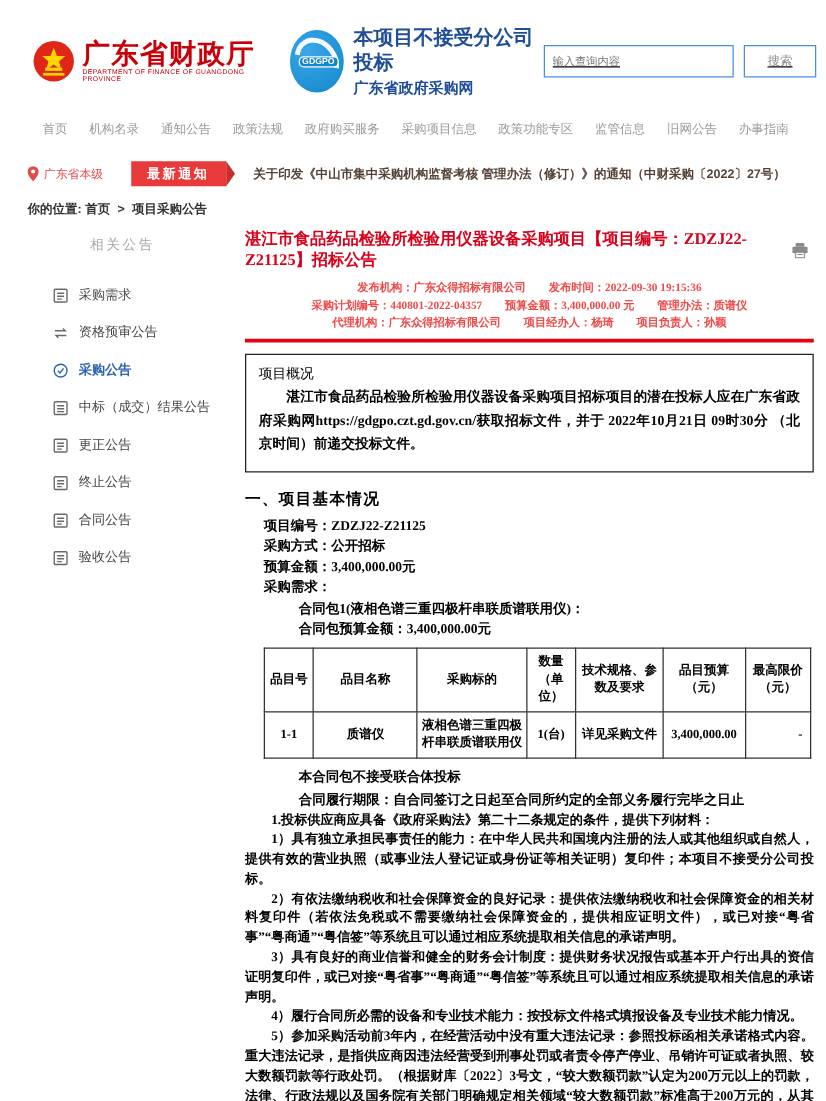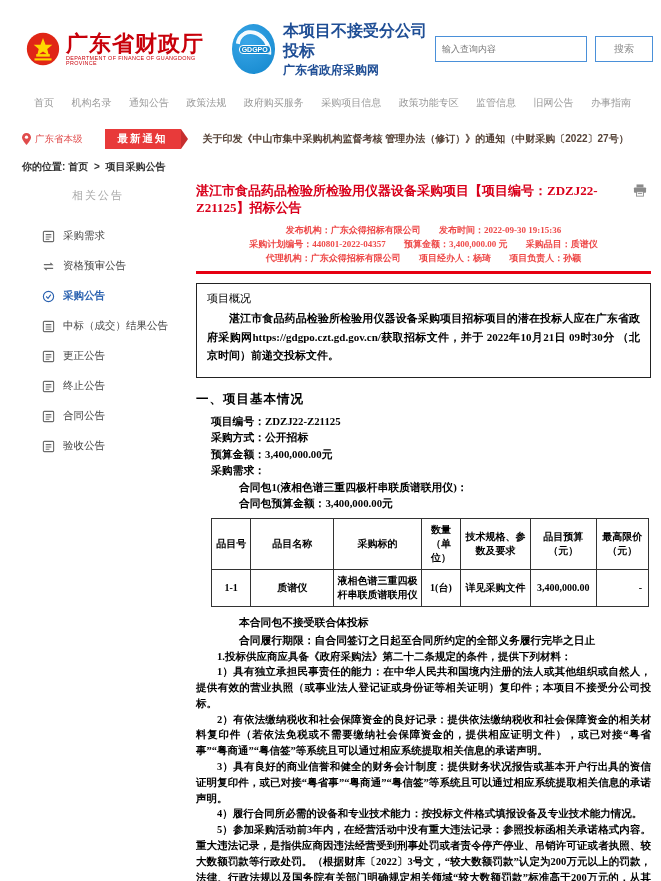--- a/index.html
+++ b/index.html
@@ -17,21 +17,21 @@
   .brand-mid { display:flex; align-items:center; gap:8px; margin-left:14px; cursor:pointer; }
   .gdgpo { width:50px; height:50px; border-radius:50%;
     background:radial-gradient(circle at 35% 35%, #3aa7e8, #1286cc); position:relative; overflow:hidden; }
   .gdgpo .swirl { position:absolute; inset:5px; border:4px solid rgba(255,255,255,0.95);
     border-left-color:transparent; border-bottom-color:transparent; border-radius:50%; transform:rotate(-35deg); }
   .gdgpo .logo-text { position:absolute; left:7px; top:21px; font-size:7px; font-weight:bold; color:#fff;
     background:#1286cc; padding:0 2px; border-radius:4px; border:1px solid #fff; }
   .site-names { line-height:1.25; }
   .site-title { font-size:16px; font-weight:bold; color:#1f4e95; }
   .site-sub { font-size:12px; font-weight:bold; color:#1f4e95; margin-top:2px; }
-  .search { margin-left:auto; display:flex; align-items:center; }
+  .search { margin-left:auto; display:flex; align-items:center;text-decoration:underline; }
   .search input { width:152px; height:26px; border:1px solid #4a90d9; font-size:9px; padding:0 6px; color:#555; outline:none; }
   .search input::placeholder { color:#777; }
   .search button { width:58px; height:26px; margin-left:8px; background:#fff; border:1px solid #4a90d9;
     color:#8a8a8a; font-size:10px; cursor:pointer; }
 
   
   .main-nav { display:flex; justify-content:space-between; padding:4px 30px 6px 34px; }
   .main-nav a { font-size:10px; color:#9a9a9a; text-decoration:none; cursor:pointer; white-space:nowrap; }
 
   
@@ -55,21 +55,21 @@
   .side-title { text-align:center; color:#a9a9a9; font-size:11px; letter-spacing:2px; margin-bottom:18px; }
   .side-list { list-style:none; padding-left:42px; }
   .side-list li { display:flex; align-items:center; gap:8px; height:30px; font-size:10.5px;
     color:#454545; cursor:pointer; white-space:nowrap; }
   .side-list li svg { width:13px; height:13px; flex:0 0 auto; stroke:#6a6a6a; }
   .side-list li.active { color:#2b62b0; font-weight:bold; }
   .side-list li.active svg { stroke:#2b62b0; }
 
   
   .article { flex:1; padding-right:10px; font-family:"Liberation Serif","DejaVu Serif",serif; }
-  .title-row { display:flex; align-items:flex-start; }
+  .title-row { display:flex; align-items:center; }
   .article h1 { font-size:13px; color:#d9001b; font-weight:bold; line-height:17px; flex:1; }
   .printer { width:14px; height:13px; margin:2px 4px 0 10px; cursor:pointer; flex:0 0 auto; }
   .meta { margin-top:7px; text-align:center; color:#ee4a49; font-size:9px; font-weight:bold; line-height:14px; }
   .meta .m { margin:0 8px; white-space:nowrap; }
   .red-rule { height:3px; background:#e60012; margin-top:6px; }
 
   .overview-box { border:1px solid #222; margin-top:9px; padding:7px 10px 12px; }
   .ov-title { font-size:11px; font-weight:normal; color:#000; }
   .ov-body { font-size:11px; font-weight:bold; color:#000; line-height:18.5px; text-indent:2em;
     text-align:justify; word-break:break-all; margin-top:3px; }
@@ -228,21 +228,21 @@
       </div>
 
       <div class="meta">
         <div>
           <span class="m">发布机构：广东众得招标有限公司</span>
           <span class="m">发布时间：2022-09-30 19:15:36</span>
         </div>
         <div>
           <span class="m">采购计划编号：440801-2022-04357</span>
           <span class="m">预算金额：3,400,000.00 元</span>
-          <span class="m">采购品目：质谱仪</span>
+          <span class="m">管理办法：质谱仪</span>
         </div>
         <div>
           <span class="m">代理机构：广东众得招标有限公司</span>
           <span class="m">项目经办人：杨琦</span>
           <span class="m">项目负责人：孙颖</span>
         </div>
       </div>
 
       <div class="red-rule"></div>
 

